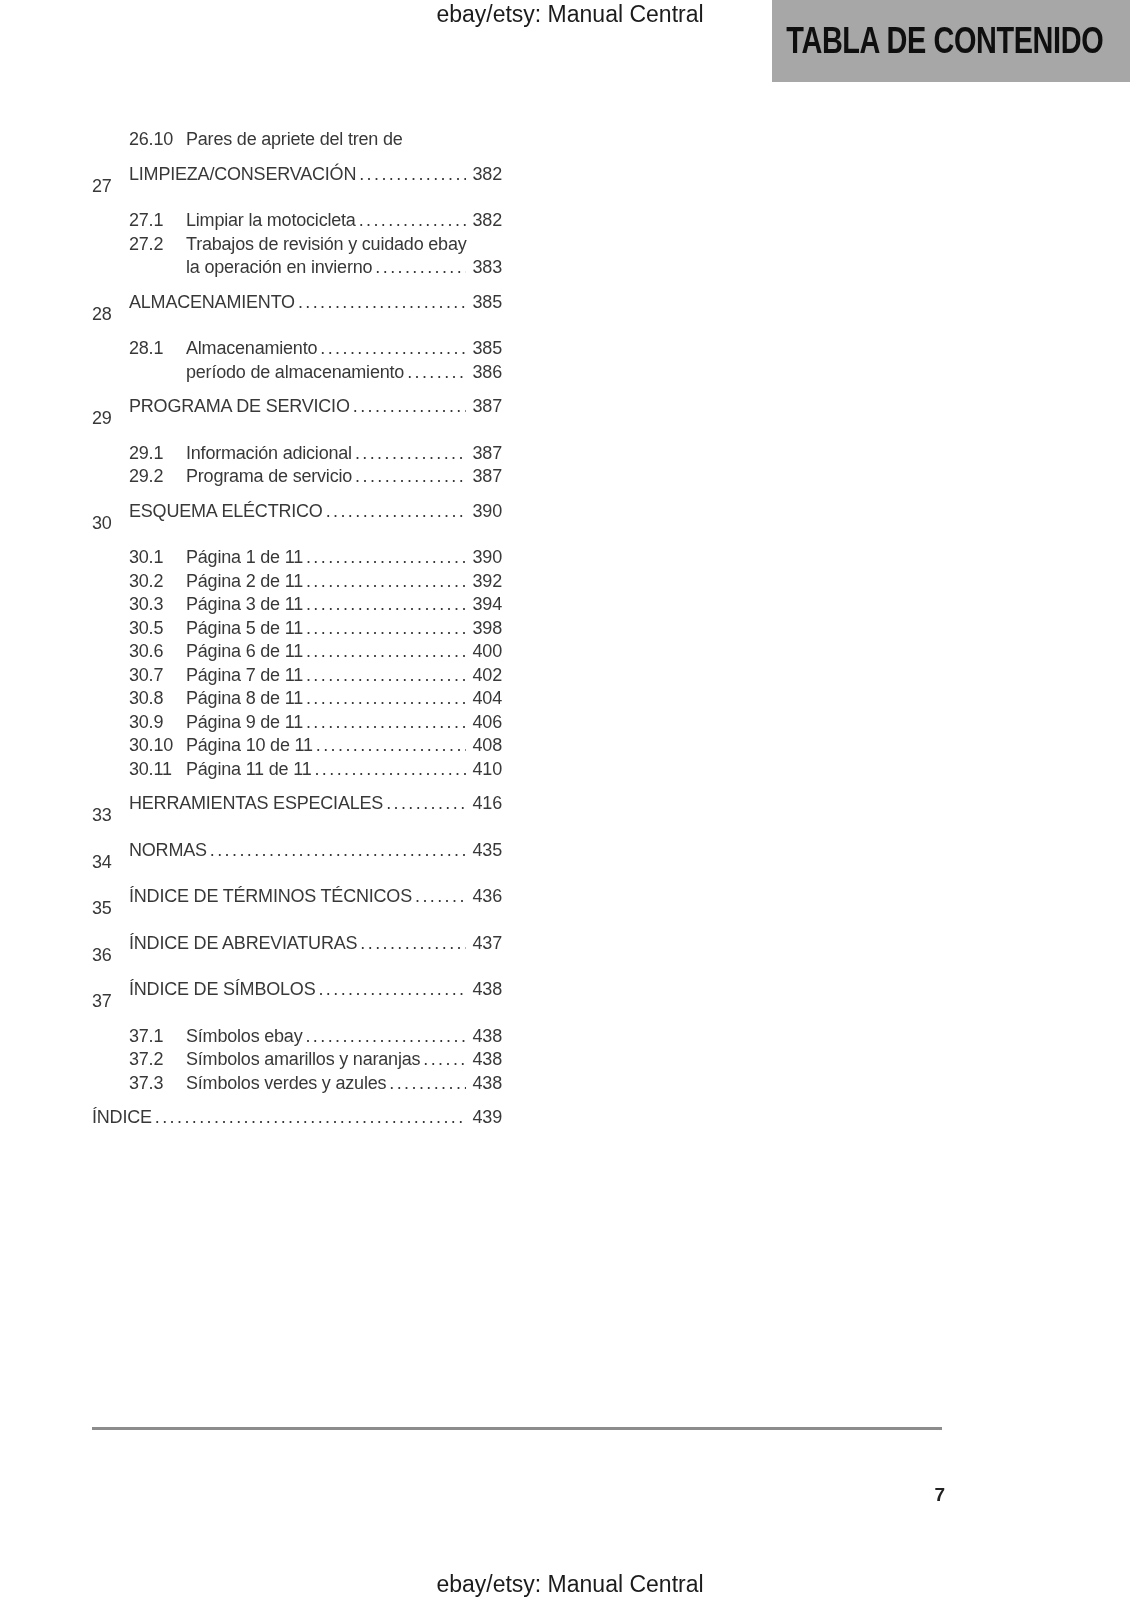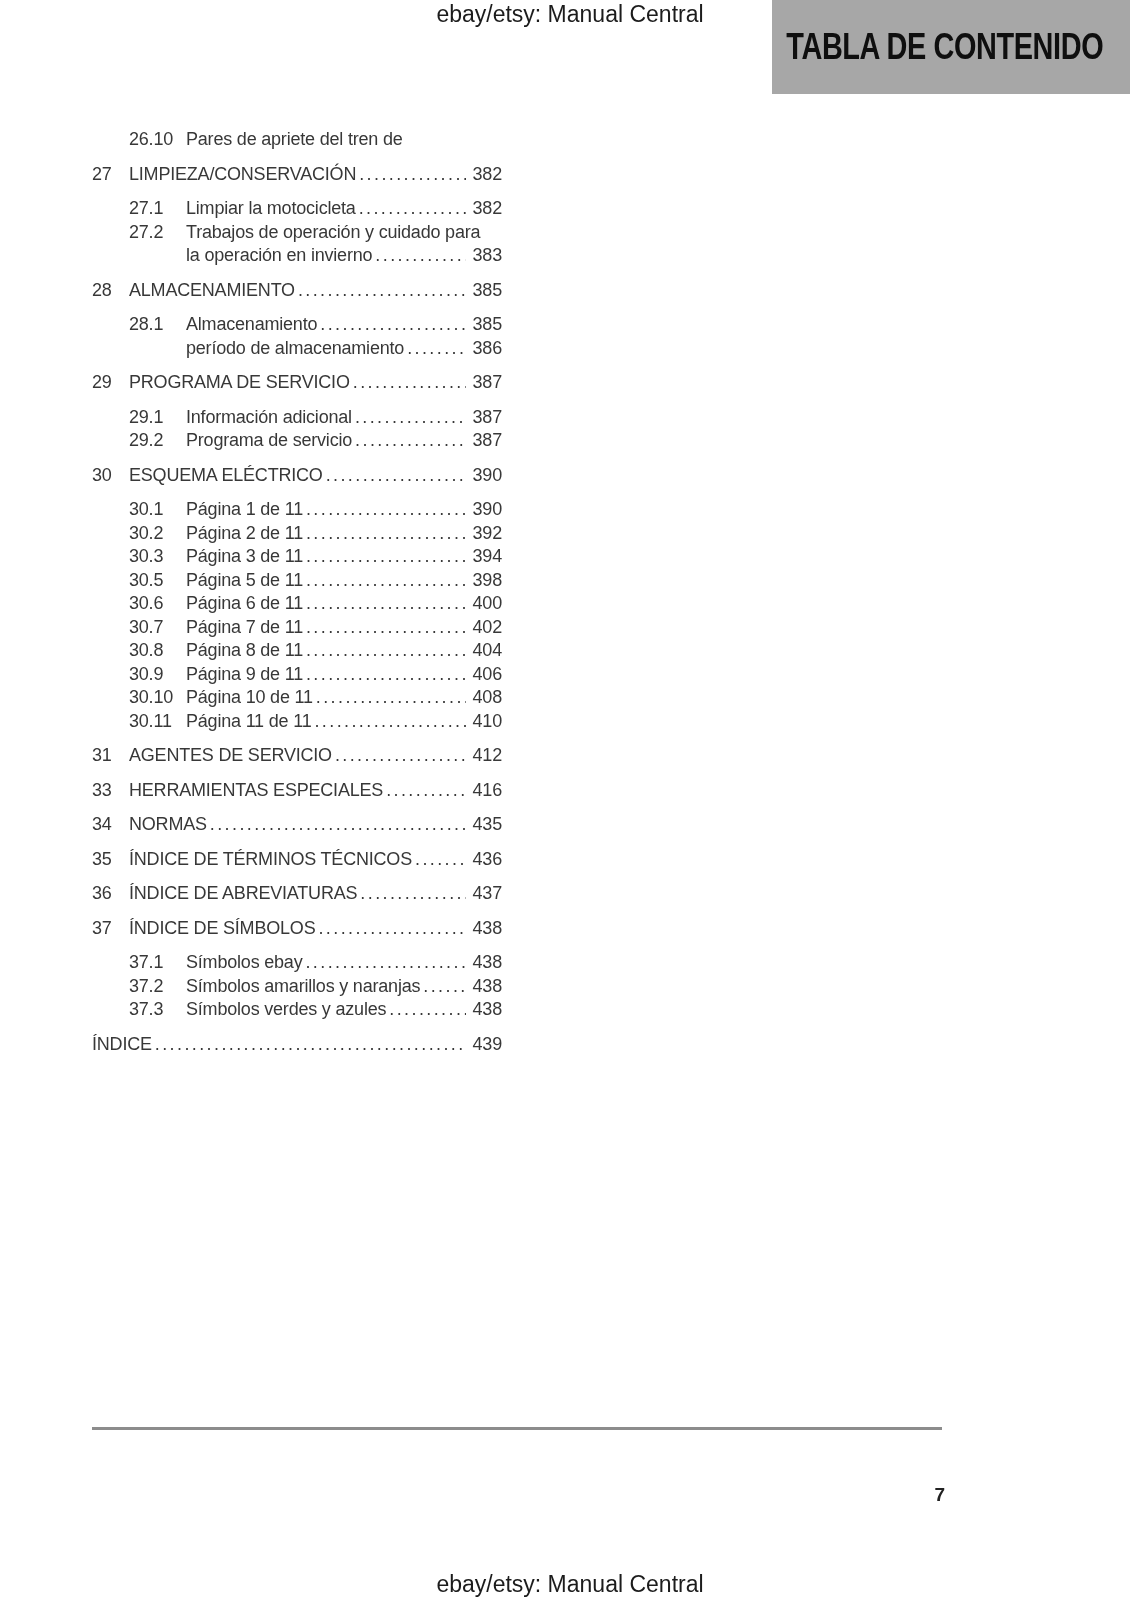--- a/index.html
+++ b/index.html
@@ -6,36 +6,36 @@
   html,body { background:#ffffff; }
   body { font-family:"Liberation Sans", sans-serif; color:#383838; }
   .page {
     position:relative; width:1130px; height:1600px; background:#ffffff; overflow:hidden;padding-left:36px;
   }
   .hdr {
     position:absolute; top:0; left:10px; right:0; text-align:center;
     font-size:23px; line-height:28px; color:#1c1c1c;
   }
   .banner {
-    position:absolute; left:772px; top:0; right:0; height:94px;
+    position:absolute; left:772px; top:0; right:0; height:82px;
     background:#a7a7a7; display:flex; align-items:center; justify-content:flex-end;
   }
   .banner .btitle {
     font-size:37px; font-weight:700; color:#0f0f0f; letter-spacing:-0.5px;
     transform:scaleX(0.78); transform-origin:right center;
     margin-right:27px; white-space:nowrap;
   }
   .toc {
     position:absolute; left:92px; top:128px; width:410px;
     font-size:18px; letter-spacing:-0.2px;
   }
   .trow { display:flex; align-items:flex-start; line-height:23.5px; }
   .trow.gap { margin-top:11px; }
   .trow .num { flex:none; white-space:nowrap; }
-  .trow.chapter .num { width:37px; }
+  .trow.chapter .num { width:37px;margin-top:12px; }
   .trow.sub .num { margin-left:37px; width:57px; }
   .trow .ttl { flex:none; white-space:nowrap; }
   .trow .leader { flex:1 1 auto; overflow:hidden; white-space:nowrap; padding:0 3px; min-width:0; }
   .trow .leader::after {
     content:"....................................................................................";
     letter-spacing:2.4px;
   }
   .trow .pg { flex:none; width:36px; text-align:right; white-space:nowrap; }
   .rule { position:absolute; left:92px; top:1427px; width:850px; height:3px; background:#8c8c8c; }
   .pnum { position:absolute; top:1484px; right:185px; font-size:19px; font-weight:700; color:#222; }
@@ -67,21 +67,21 @@
         <span class="pg">382</span>
       </div>
       <div class="trow sub gap">
         <span class="num">27.1</span>
         <span class="ttl">Limpiar la motocicleta</span>
         <span class="leader"></span>
         <span class="pg">382</span>
       </div>
       <div class="trow sub">
         <span class="num">27.2</span>
-        <span class="ttl">Trabajos de operación y cuidado para</span>
+        <span class="ttl">Trabajos de revisión y cuidado ebay</span>
       </div>
       <div class="trow sub cont">
         <span class="num"></span>
         <span class="ttl">la operación en invierno</span>
         <span class="leader"></span>
         <span class="pg">383</span>
       </div>
       <div class="trow chapter gap">
         <span class="num">28</span>
         <span class="ttl">ALMACENAMIENTO</span>
@@ -178,26 +178,20 @@
         <span class="leader"></span>
         <span class="pg">408</span>
       </div>
       <div class="trow sub">
         <span class="num">30.11</span>
         <span class="ttl">Página 11 de 11</span>
         <span class="leader"></span>
         <span class="pg">410</span>
       </div>
       <div class="trow chapter gap">
-        <span class="num">31</span>
-        <span class="ttl">AGENTES DE SERVICIO</span>
-        <span class="leader"></span>
-        <span class="pg">412</span>
-      </div>
-      <div class="trow chapter gap">
         <span class="num">33</span>
         <span class="ttl">HERRAMIENTAS ESPECIALES</span>
         <span class="leader"></span>
         <span class="pg">416</span>
       </div>
       <div class="trow chapter gap">
         <span class="num">34</span>
         <span class="ttl">NORMAS</span>
         <span class="leader"></span>
         <span class="pg">435</span>

